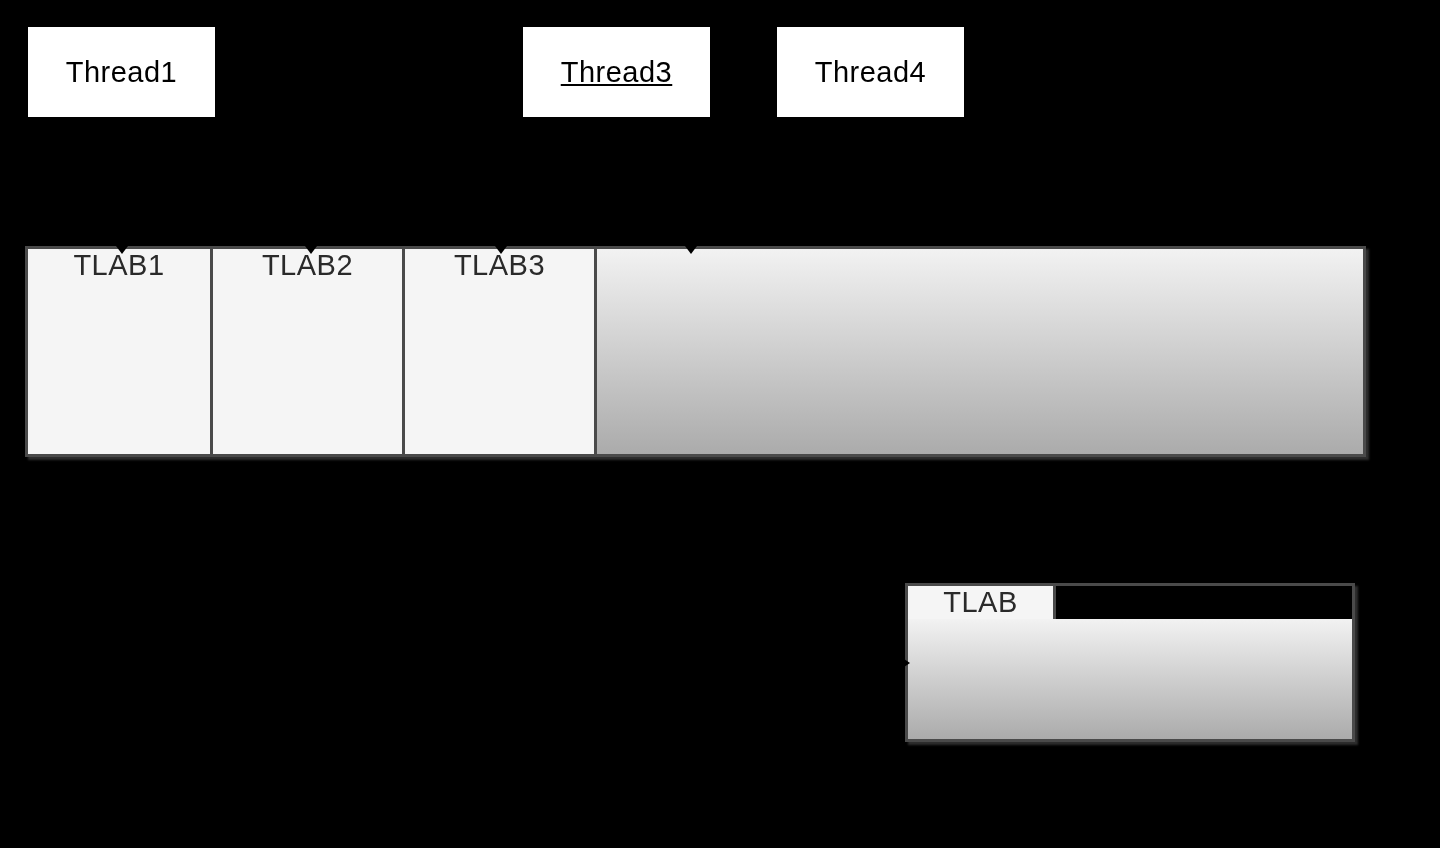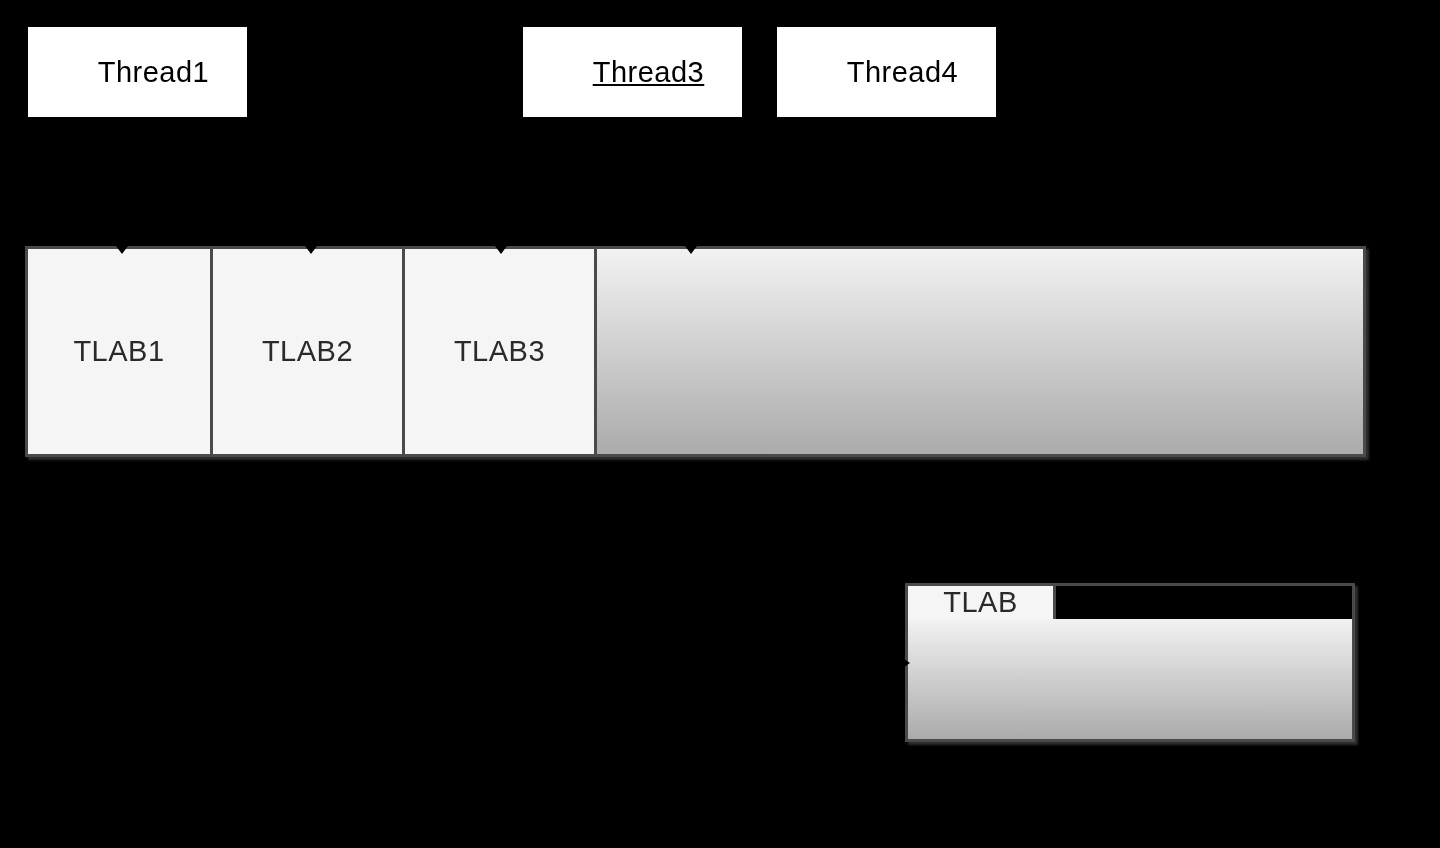--- a/index.html
+++ b/index.html
@@ -21,21 +21,20 @@
     top: 27px;
     width: 187px;
     height: 90px;
     background: var(--box-fill, #ffffff);
     color: var(--thread-text, #000000);
     display: flex;
     align-items: center;
     justify-content: center;
     font-size: 29px;
     letter-spacing: 0.5px;
-    padding-left: 32px;
   }
   .thread-1 { left: 28px; }
   .thread-2 { left: 271px; }
   .thread-3 { left: 523px; text-decoration: underline; }
   .thread-4 { left: 777px; align-items: center; }
 
   
   .eden-bar {
     position: absolute;
     left: 25px;
@@ -46,21 +45,21 @@
     box-sizing: border-box;
     display: flex;
     flex-direction: row;
     box-shadow: 3px 3px 2px rgba(130,130,130,0.35);
   }
   .tlab-cell {
     background: var(--tlab-fill, #f5f5f5);
     border-right: 3px solid var(--border, #4a4a4a);
     box-sizing: border-box;
     display: flex;
-    align-items: center;
+    align-items: flex-start;
     justify-content: center;
     font-size: 29px;
     color: var(--label-text, #2a2a2a);
     letter-spacing: 0.5px;
   }
   .eden-bar .tlab-cell { width: 192px; flex: 0 0 auto; }
   .eden-bar .tlab-cell.first { width: 185px; }
   .free-cell {
     flex: 1 1 auto;
     background: linear-gradient(to bottom,

